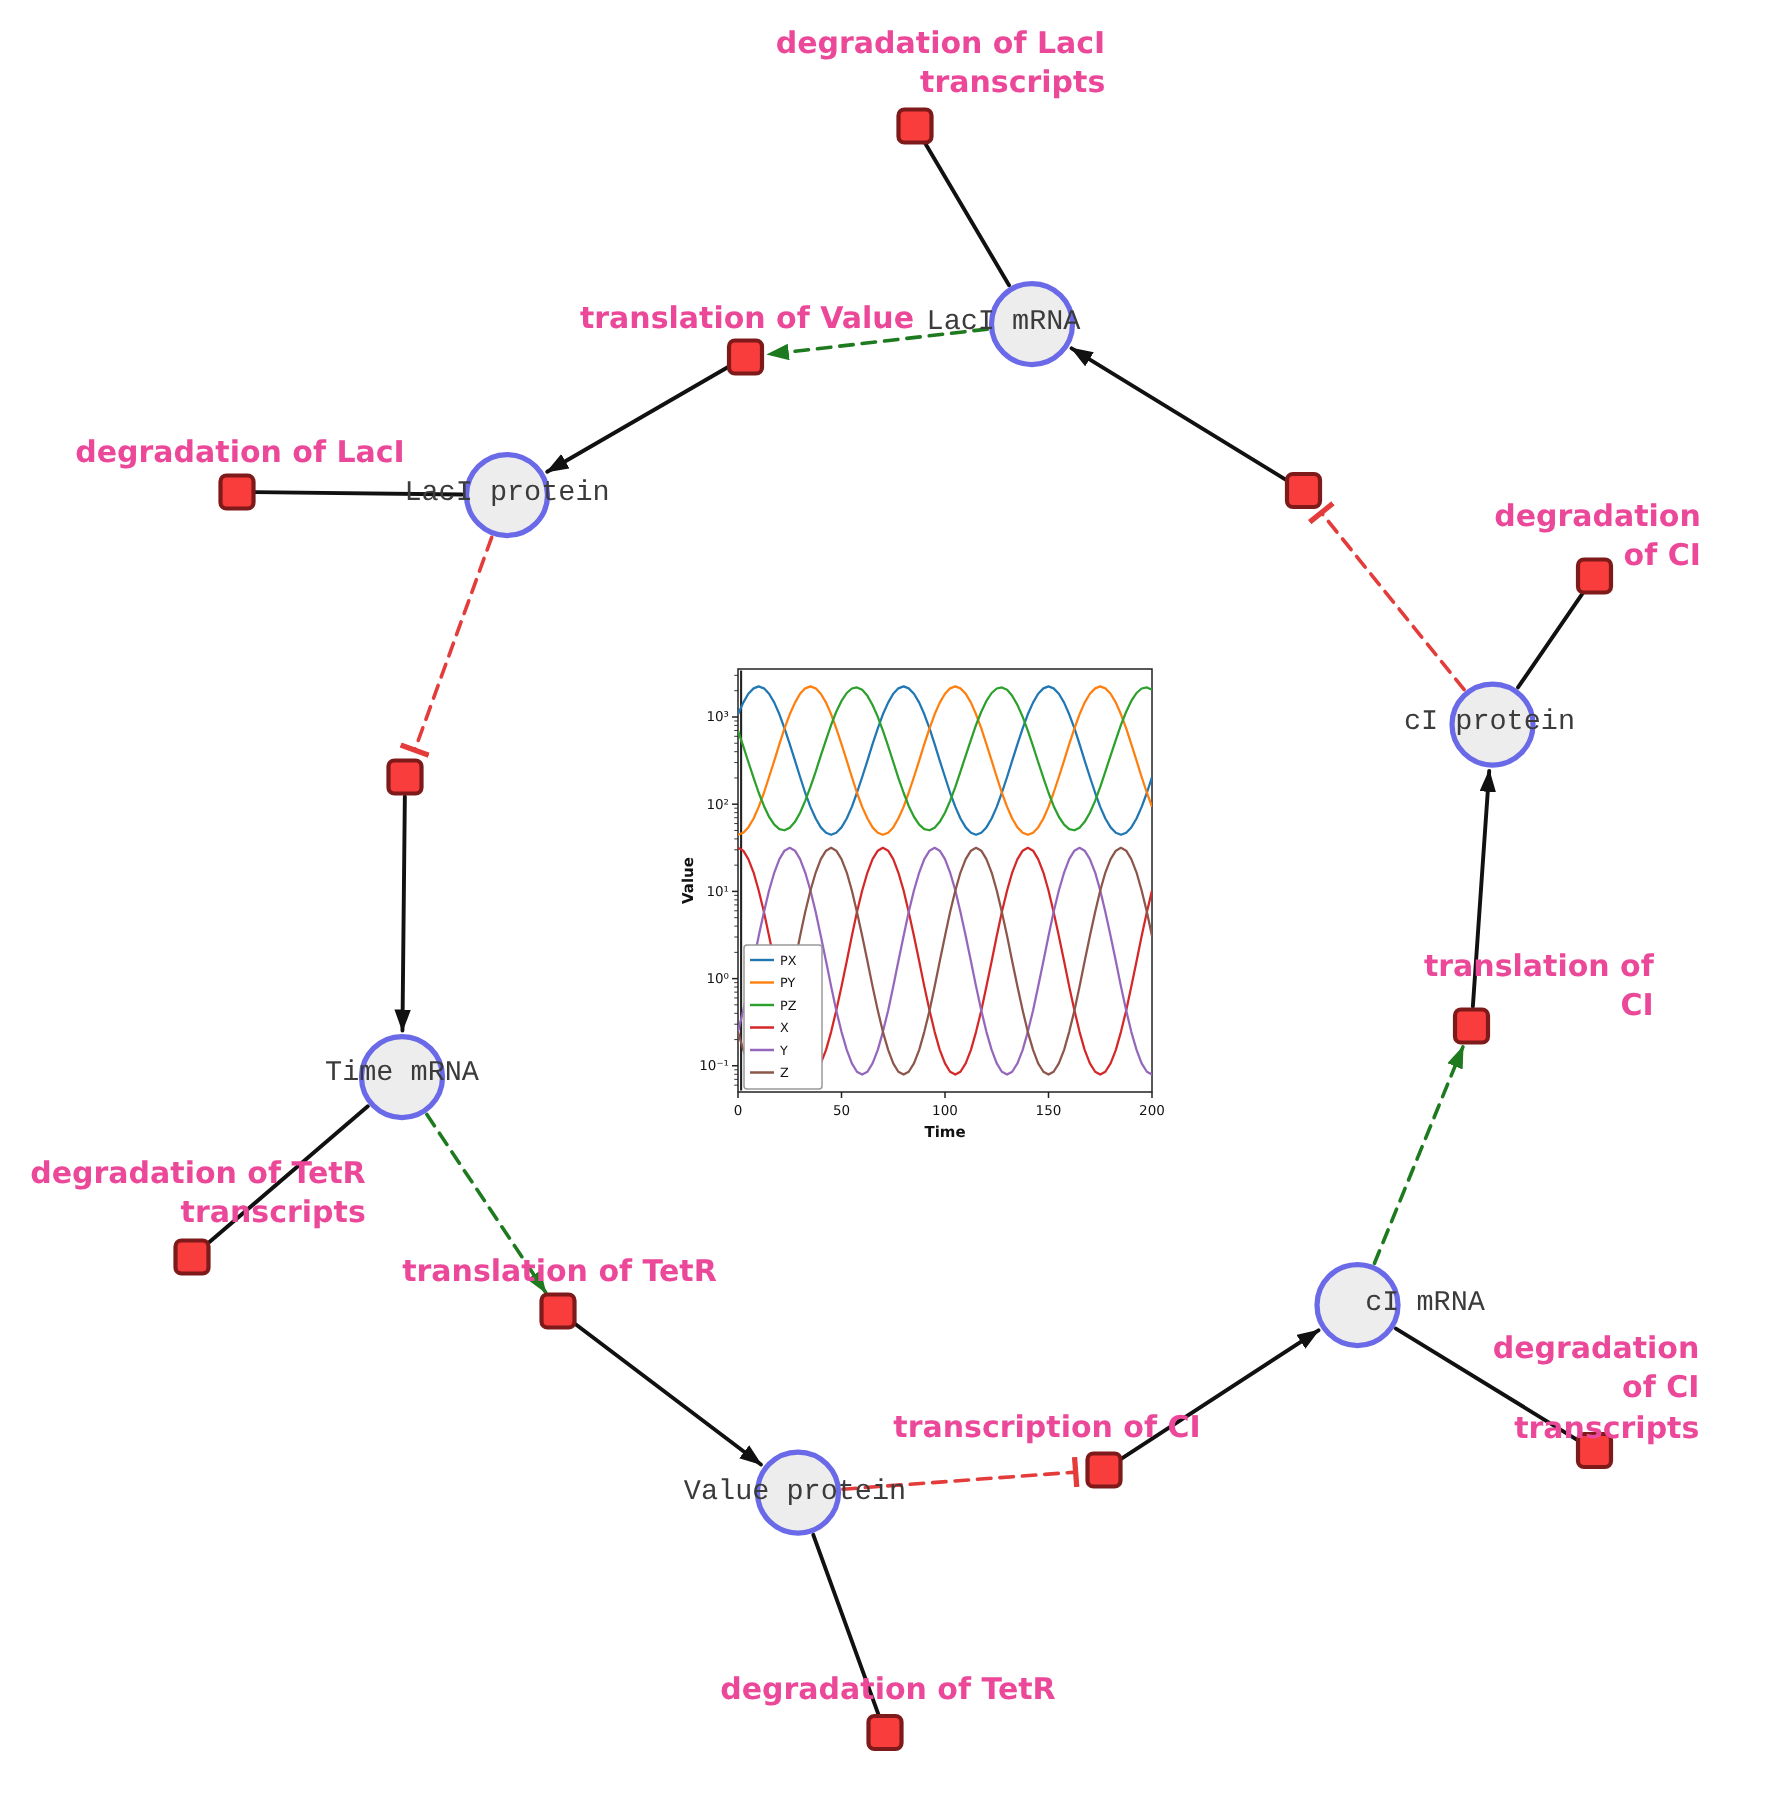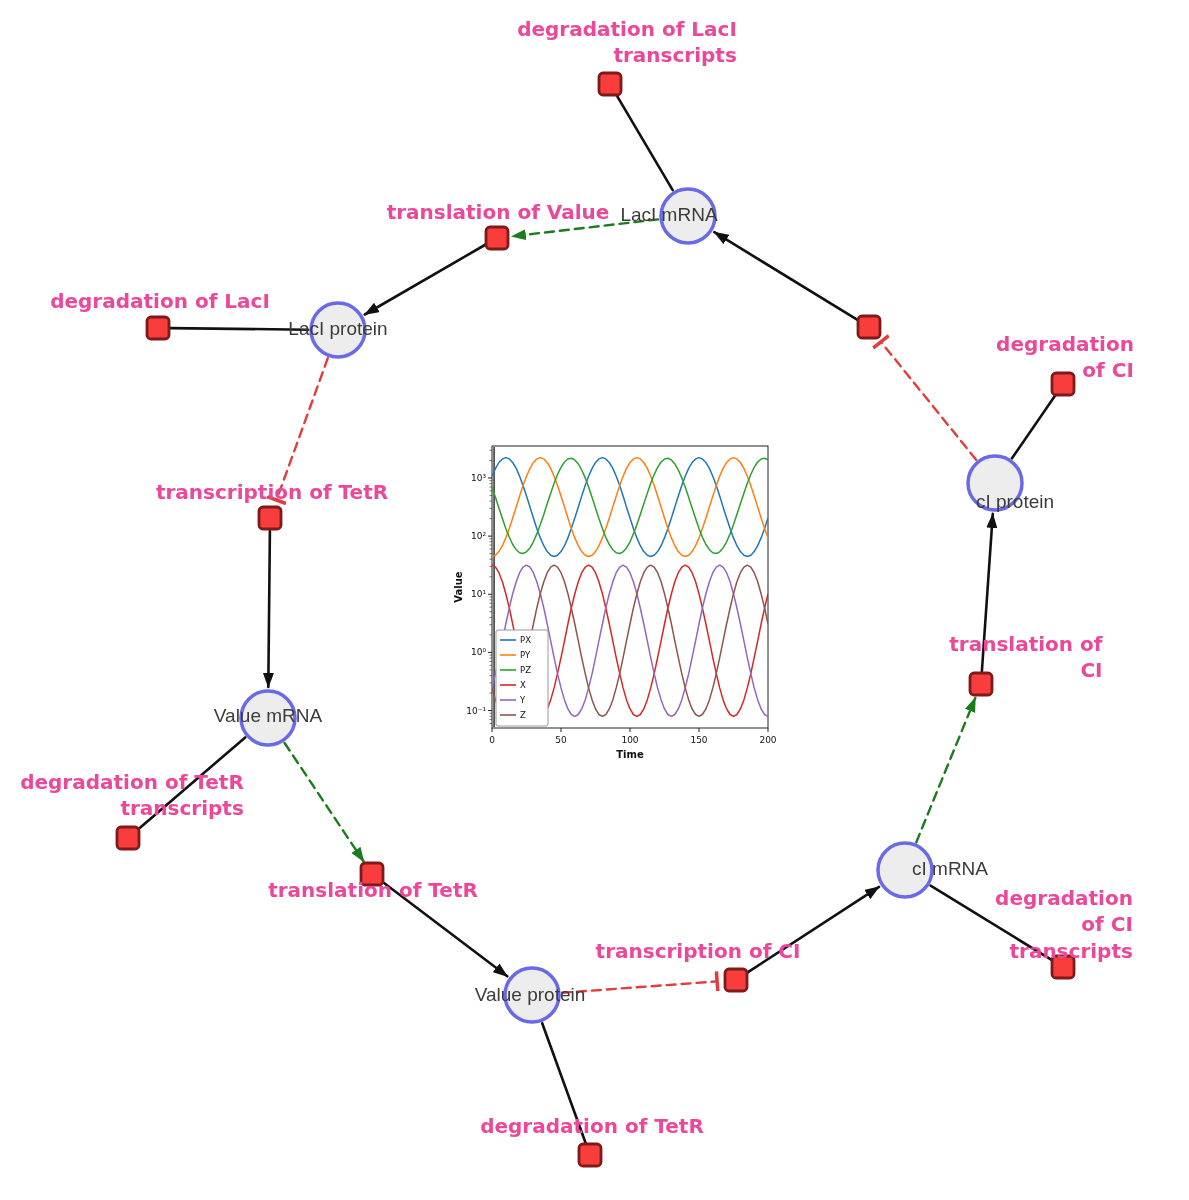--- a/index.html
+++ b/index.html
@@ -5,21 +5,21 @@
   html,body{margin:0;padding:0;background:#fff;}
   .stage{
     position:relative;width:1189px;height:1200px;background:#ffffff;overflow:hidden;
     font-family:"DejaVu Sans",sans-serif;
   }
   #net-svg{position:absolute;left:0;top:0;}
   #label-layer{position:absolute;left:0;top:0;width:100%;height:100%;pointer-events:none;}
   .species-label{
     position:absolute;transform:translate(-50%,-50%);
     font-size:19px;color:#3b3b3b;white-space:pre-line;text-align:center;
-    font-family:Liberation Sans, sans-serif;line-height:1.25;
+    font-family:Liberation Mono, monospace;line-height:1.25;
   }
   .reaction-label{
     position:absolute;transform:translate(-50%,-50%);
     font-size:20px;font-weight:bold;color:#ec4899;white-space:pre-line;text-align:right;
     font-family:"DejaVu Sans",sans-serif;line-height:1.32;
   }
   #chart-box{position:absolute;left:450px;top:430px;width:330px;height:335px;background:#fff;}
   #chart-svg text{font-family:"DejaVu Sans",sans-serif;}
 </style>
 </head>
@@ -76,34 +76,33 @@
         <rect x="361" y="863" width="22" height="22" rx="4" fill="#f93d3d" stroke="#7e1a1a" stroke-width="2.8"></rect>
         <rect x="1052" y="956" width="22" height="22" rx="4" fill="#f93d3d" stroke="#7e1a1a" stroke-width="2.8"></rect>
         <rect x="725" y="969" width="22" height="22" rx="4" fill="#f93d3d" stroke="#7e1a1a" stroke-width="2.8"></rect>
         <rect x="579" y="1144" width="22" height="22" rx="4" fill="#f93d3d" stroke="#7e1a1a" stroke-width="2.8"></rect>
       </g>
   </svg>
 
   <div id="label-layer">
       <div class="species-label" style="left: 669px; top: 215px;">LacI mRNA</div>
       <div class="species-label" style="left: 338px; top: 329px;">LacI protein</div>
-      <div class="species-label" style="left: 268px; top: 716px;">Value mRNA</div>
+      <div class="species-label" style="left: 268px; top: 716px;">Time mRNA</div>
       <div class="species-label" style="left: 530px; top: 995px;">Value protein</div>
       <div class="species-label" style="left: 903px; top: 869px; margin-left: 47px;">cI mRNA</div>
-      <div class="species-label" style="left: 993px; top: 502px; margin-left: 22px;">cI protein</div>
+      <div class="species-label" style="left: 993px; top: 482px;">cI protein</div>
       <div class="reaction-label" style="left: 627px; top: 42px;">degradation of LacI
 transcripts</div>
       <div class="reaction-label" style="left: 498px; top: 212px;">translation of Value</div>
       <div class="reaction-label" style="left: 160px; top: 301px;">degradation of LacI</div>
       <div class="reaction-label" style="left: 1065px; top: 357px;">degradation of CI</div>
-      <div class="reaction-label" style="left: 272px; top: 492px;">transcription of TetR</div>
       <div class="reaction-label" style="left: 1016px; top: 657px;">translation of CI</div>
       <div class="reaction-label" style="left: 132px; top: 795px;">degradation of TetR
 transcripts</div>
-      <div class="reaction-label" style="left: 373px; top: 847px; margin-top: 43px;">translation of TetR</div>
+      <div class="reaction-label" style="left: 373px; top: 847px;">translation of TetR</div>
       <div class="reaction-label" style="left: 1064px; top: 925px;">degradation of CI
 transcripts</div>
       <div class="reaction-label" style="left: 698px; top: 951px;">transcription of CI</div>
       <div class="reaction-label" style="left: 592px; top: 1126px;">degradation of TetR</div>
     </div>
 
   <div id="chart-box">
     <svg id="chart-svg" width="330" height="335">
         <defs>
           <clipPath id="plotclip">

